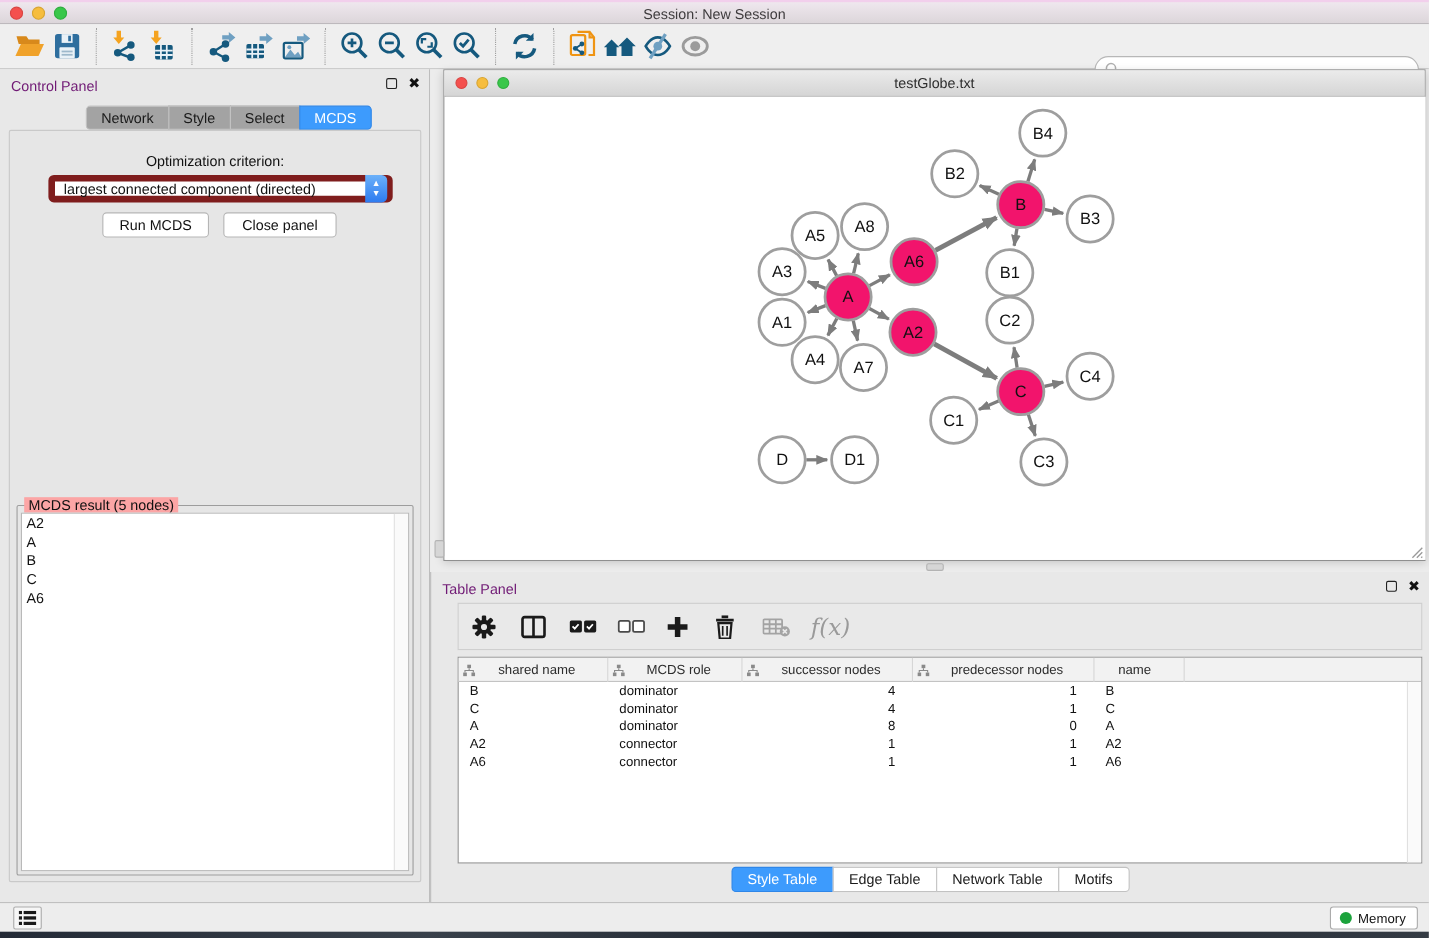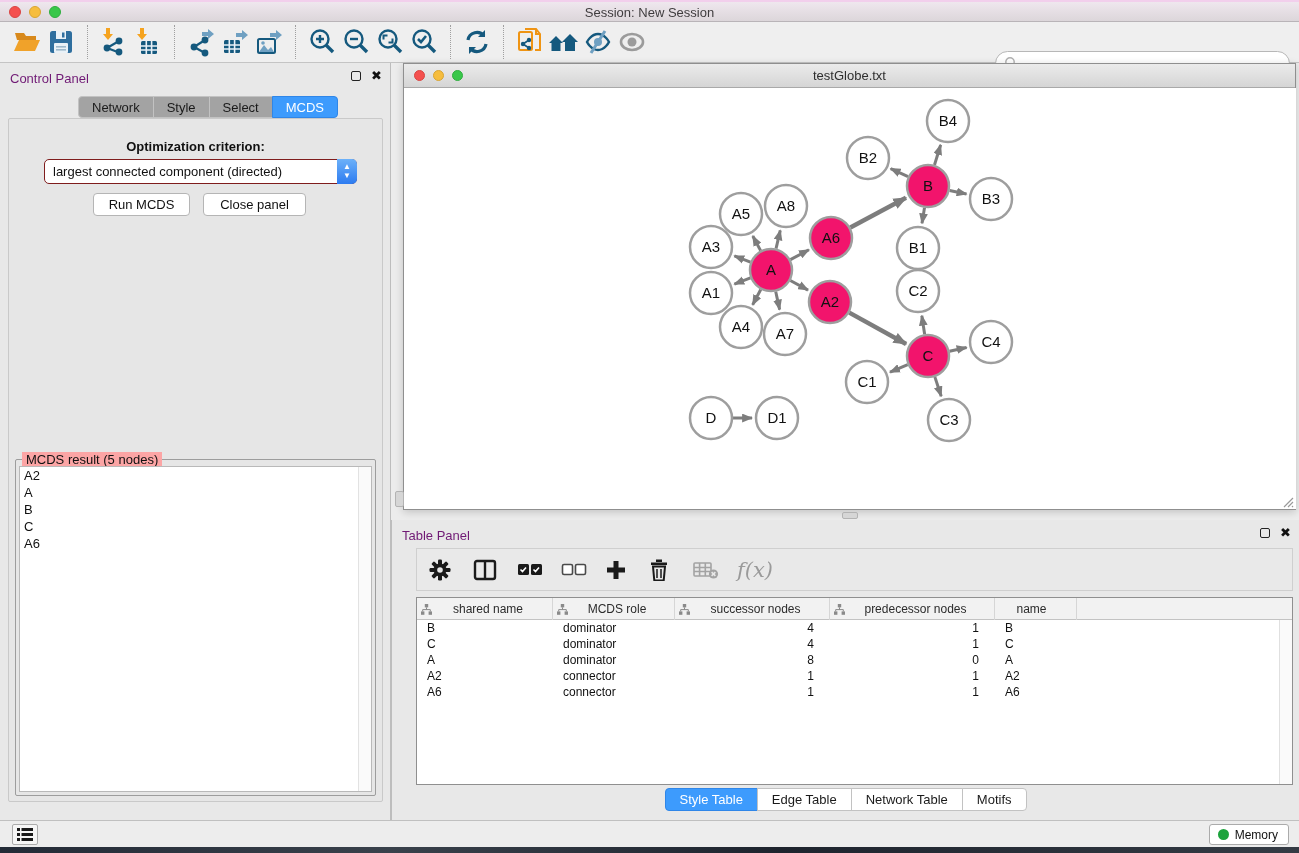--- a/index.html
+++ b/index.html
@@ -38,23 +38,23 @@
 
   #cp-tabs { position:absolute; left:78px; top:33px; display:flex; }
   .cp-tab { height:22px; padding:0 13px; background:#a3a3a3; border:1px solid #c2c2c2;
     font-size:13px; color:#1a1a1a; display:flex; align-items:center; cursor:pointer; margin-left:-1px; }
   .cp-tab:first-child { border-radius:4px 0 0 4px; margin-left:0; }
   .cp-tab:last-child { border-radius:0 4px 4px 0; }
   .cp-tab.active { background:#3d9bfd; border-color:#2f86e8; color:#fff; }
 
   #cp-content { position:absolute; left:8px; top:55px; width:375px; height:684px;
     background:#e6e6e6; border:1px solid #c9c9c9; border-radius:2px; }
-  #opt-label { position:absolute; left:0; width:100%; top:20px; text-align:center; font-size:13px; color:#111;font-weight:bold; }
+  #opt-label { position:absolute; left:0; width:100%; top:20px; text-align:center; font-size:13px; color:#111; }
   #criterion-select { position:absolute; left:35px; top:40px; width:313px; height:25px;
-    background:#fff; border:1px solid #7f1d1d; border-radius:5px; display:flex; align-items:center; cursor:pointer; }
+    background:#fff; border:6px solid #7f1d1d; border-radius:5px; display:flex; align-items:center; cursor:pointer; }
   #criterion-select .val { flex:1; font-size:13px; padding-left:8px; color:#111; white-space:nowrap; overflow:hidden; }
   #criterion-select .stepper { width:20px; height:25px; margin-right:-1px;
     background:linear-gradient(#6cb1f9,#2d7bf0); border-radius:0 5px 5px 0; position:relative; }
   .stepper .up,.stepper .dn { position:absolute; left:0; width:100%; text-align:center; color:#fff; font-size:8px; line-height:8px; }
   .stepper .up { top:4px; } .stepper .dn { bottom:4px; }
   .cp-btn { position:absolute; top:74px; height:23px; background:#fff; border:1px solid #b5b5b5;
     border-radius:4px; font-size:13px; color:#111; cursor:pointer; font-family:inherit; }
   #run-btn { left:84px; width:97px; }
   #close-panel-btn { left:194px; width:103px; }
 

